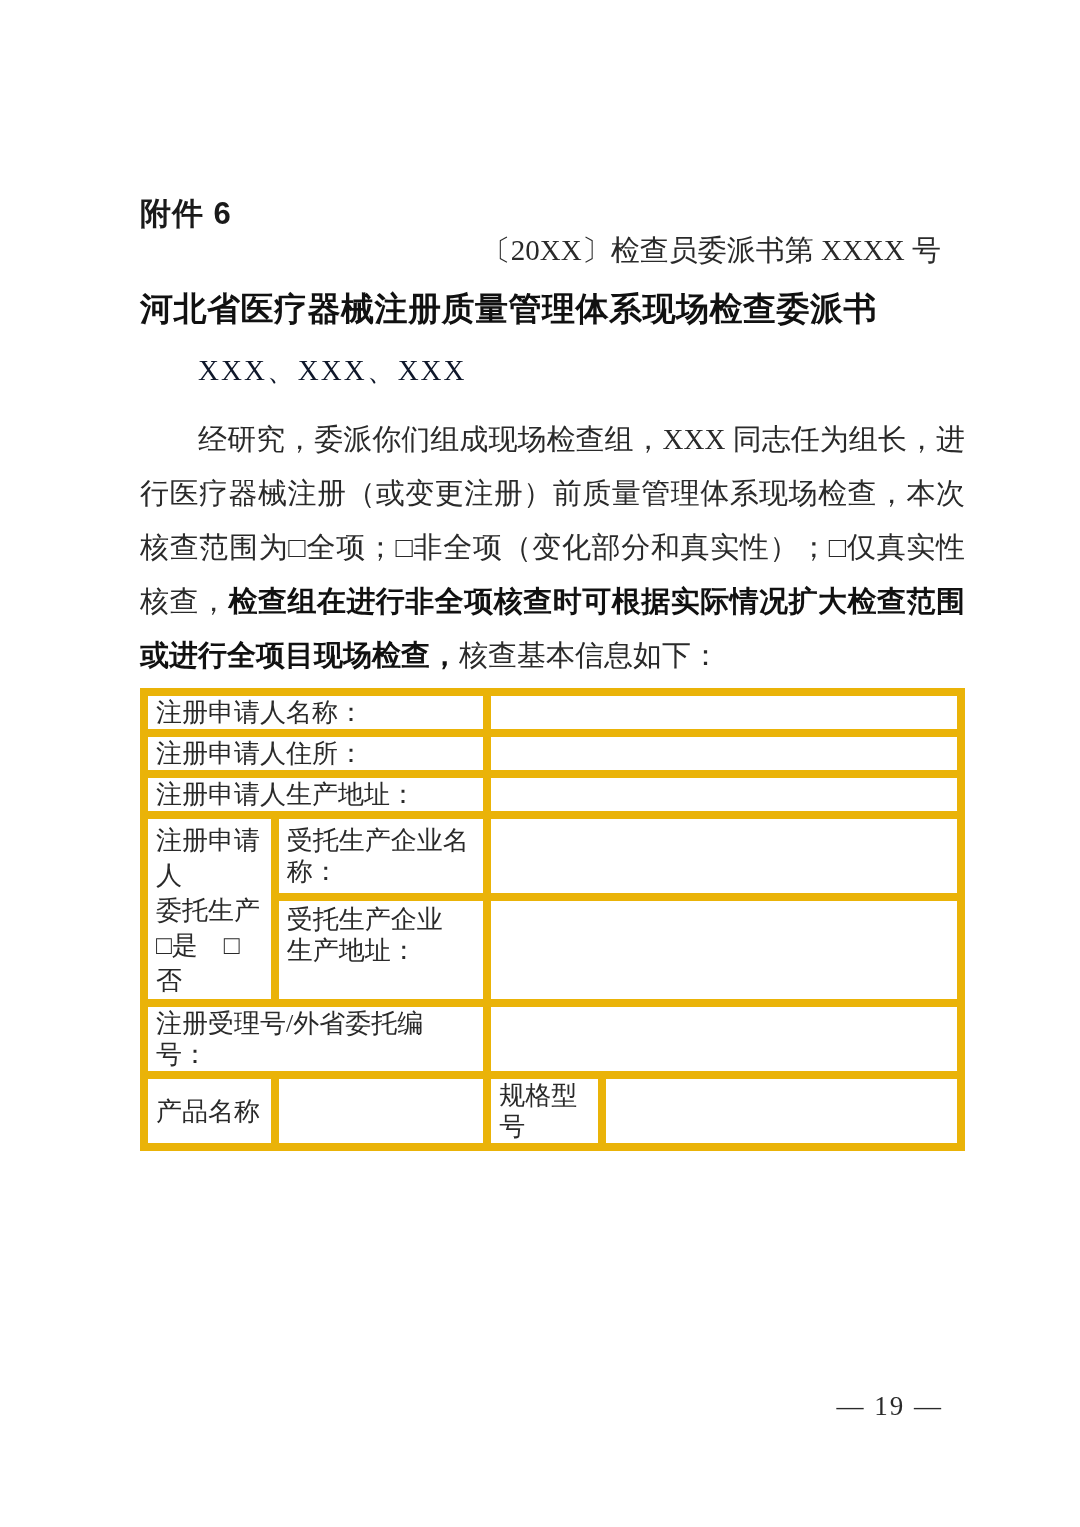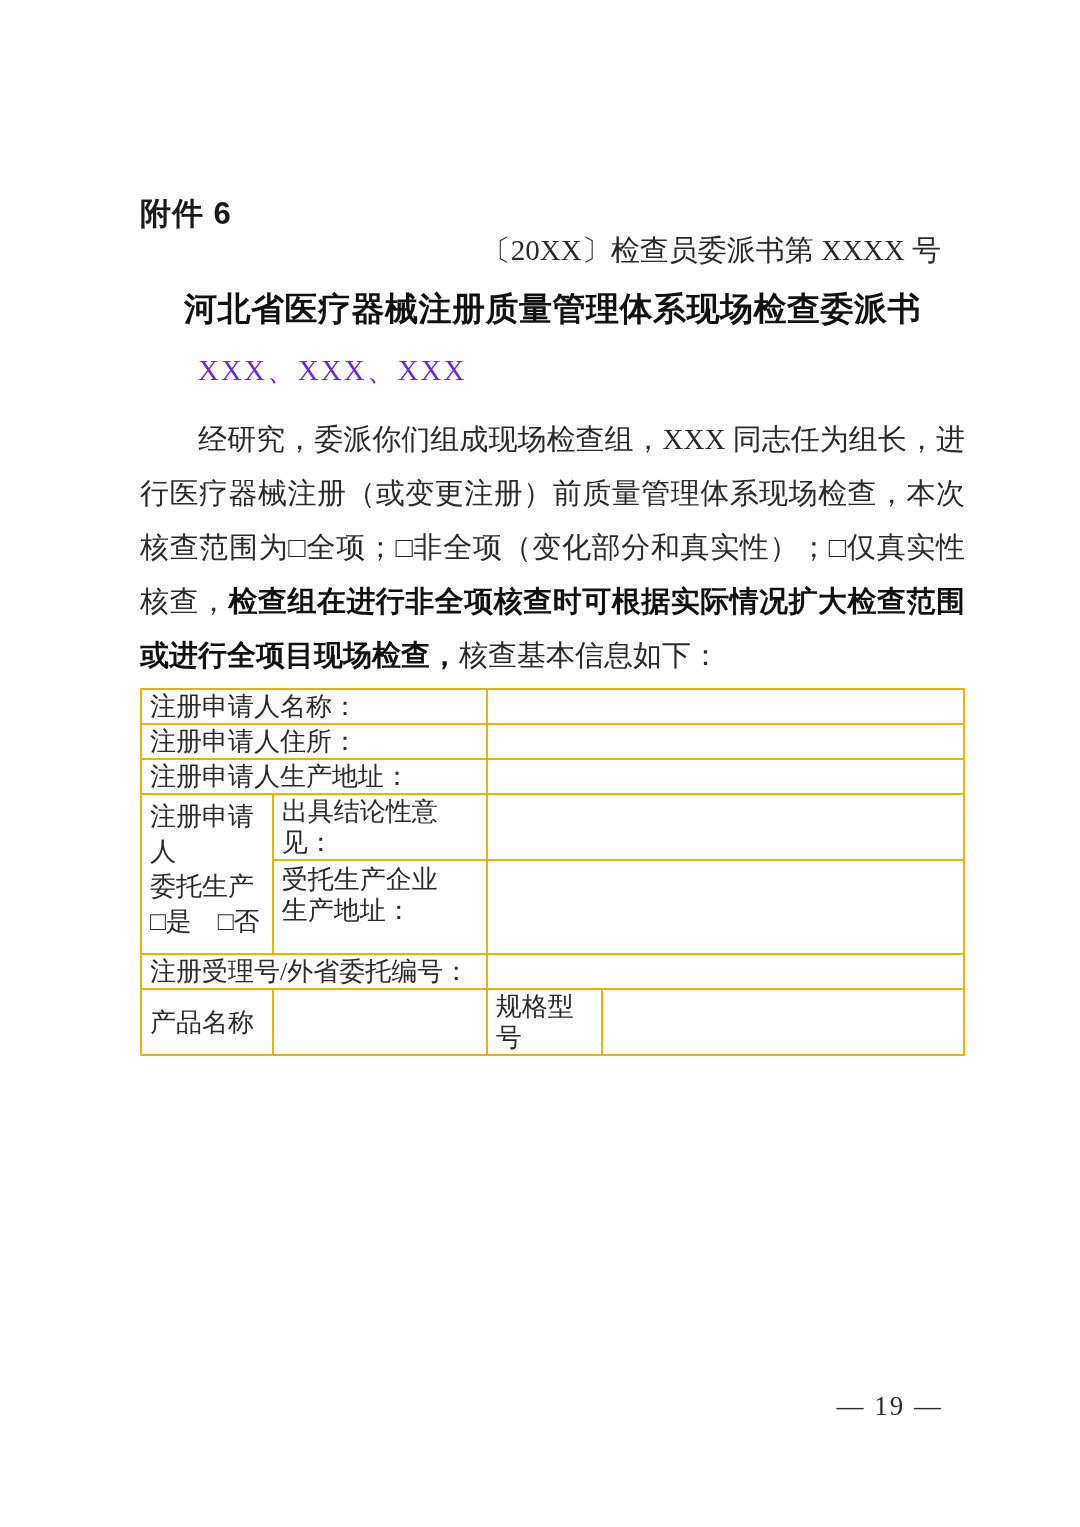--- a/index.html
+++ b/index.html
@@ -38,31 +38,30 @@
     line-height: 36px;
     text-align: right;
     padding-right: 24px;
     color: #2a2a2a;
   }
 
   .title {
     margin-top: 21px;
     font-size: 33px;
     line-height: 40px;
-    text-align: center;
     color: #111111;
     letter-spacing: 0.5px;
   }
 
   .addressees {
     margin-top: 23px;
     font-size: 29px;
     line-height: 36px;
     text-indent: 2em;
-    color: #6d28d9;
+    color: #0f172a;
     letter-spacing: 2px;
   }
 
   .para {
     font-size: 29px;
     line-height: 54px;
     text-align: justify;
     text-justify: inter-ideograph;
     text-indent: 2em;
     color: #2a2a2a;
@@ -74,21 +73,21 @@
 
   table.info-table {
     width: 100%;
     border-collapse: collapse;
     margin-top: 6px;
     table-layout: fixed;
     font-size: 26px;
     color: #2a2a2a;
   }
   table.info-table td {
-    border: 2px solid #eab308;
+    border: 8px solid #eab308;
     padding: 1px 8px;
     height: 33px;
     vertical-align: middle;
     line-height: 31px;
     overflow: hidden;
   }
   table.info-table tr.tall td { height: 94px; }
   table.info-table td.top { vertical-align: top; padding-top: 3px; }
   table.info-table td.entrust { vertical-align: top; padding-top: 4px; line-height: 35px; }
 
@@ -140,21 +139,21 @@
         <tr>
           <td colspan="2">注册申请人生产地址：</td>
           <td colspan="2"></td>
         </tr>
         <tr>
           <td rowspan="2" class="entrust">
             <div>注册申请人</div>
             <div>委托生产</div>
             <div>□是　□否</div>
           </td>
-          <td>出具结论性意见：</td>
+          <td>受托生产企业名称：</td>
           <td colspan="2"></td>
         </tr>
         <tr class="tall">
           <td class="top">
             <div>受托生产企业</div>
             <div>生产地址：</div>
           </td>
           <td colspan="2"></td>
         </tr>
         <tr>

